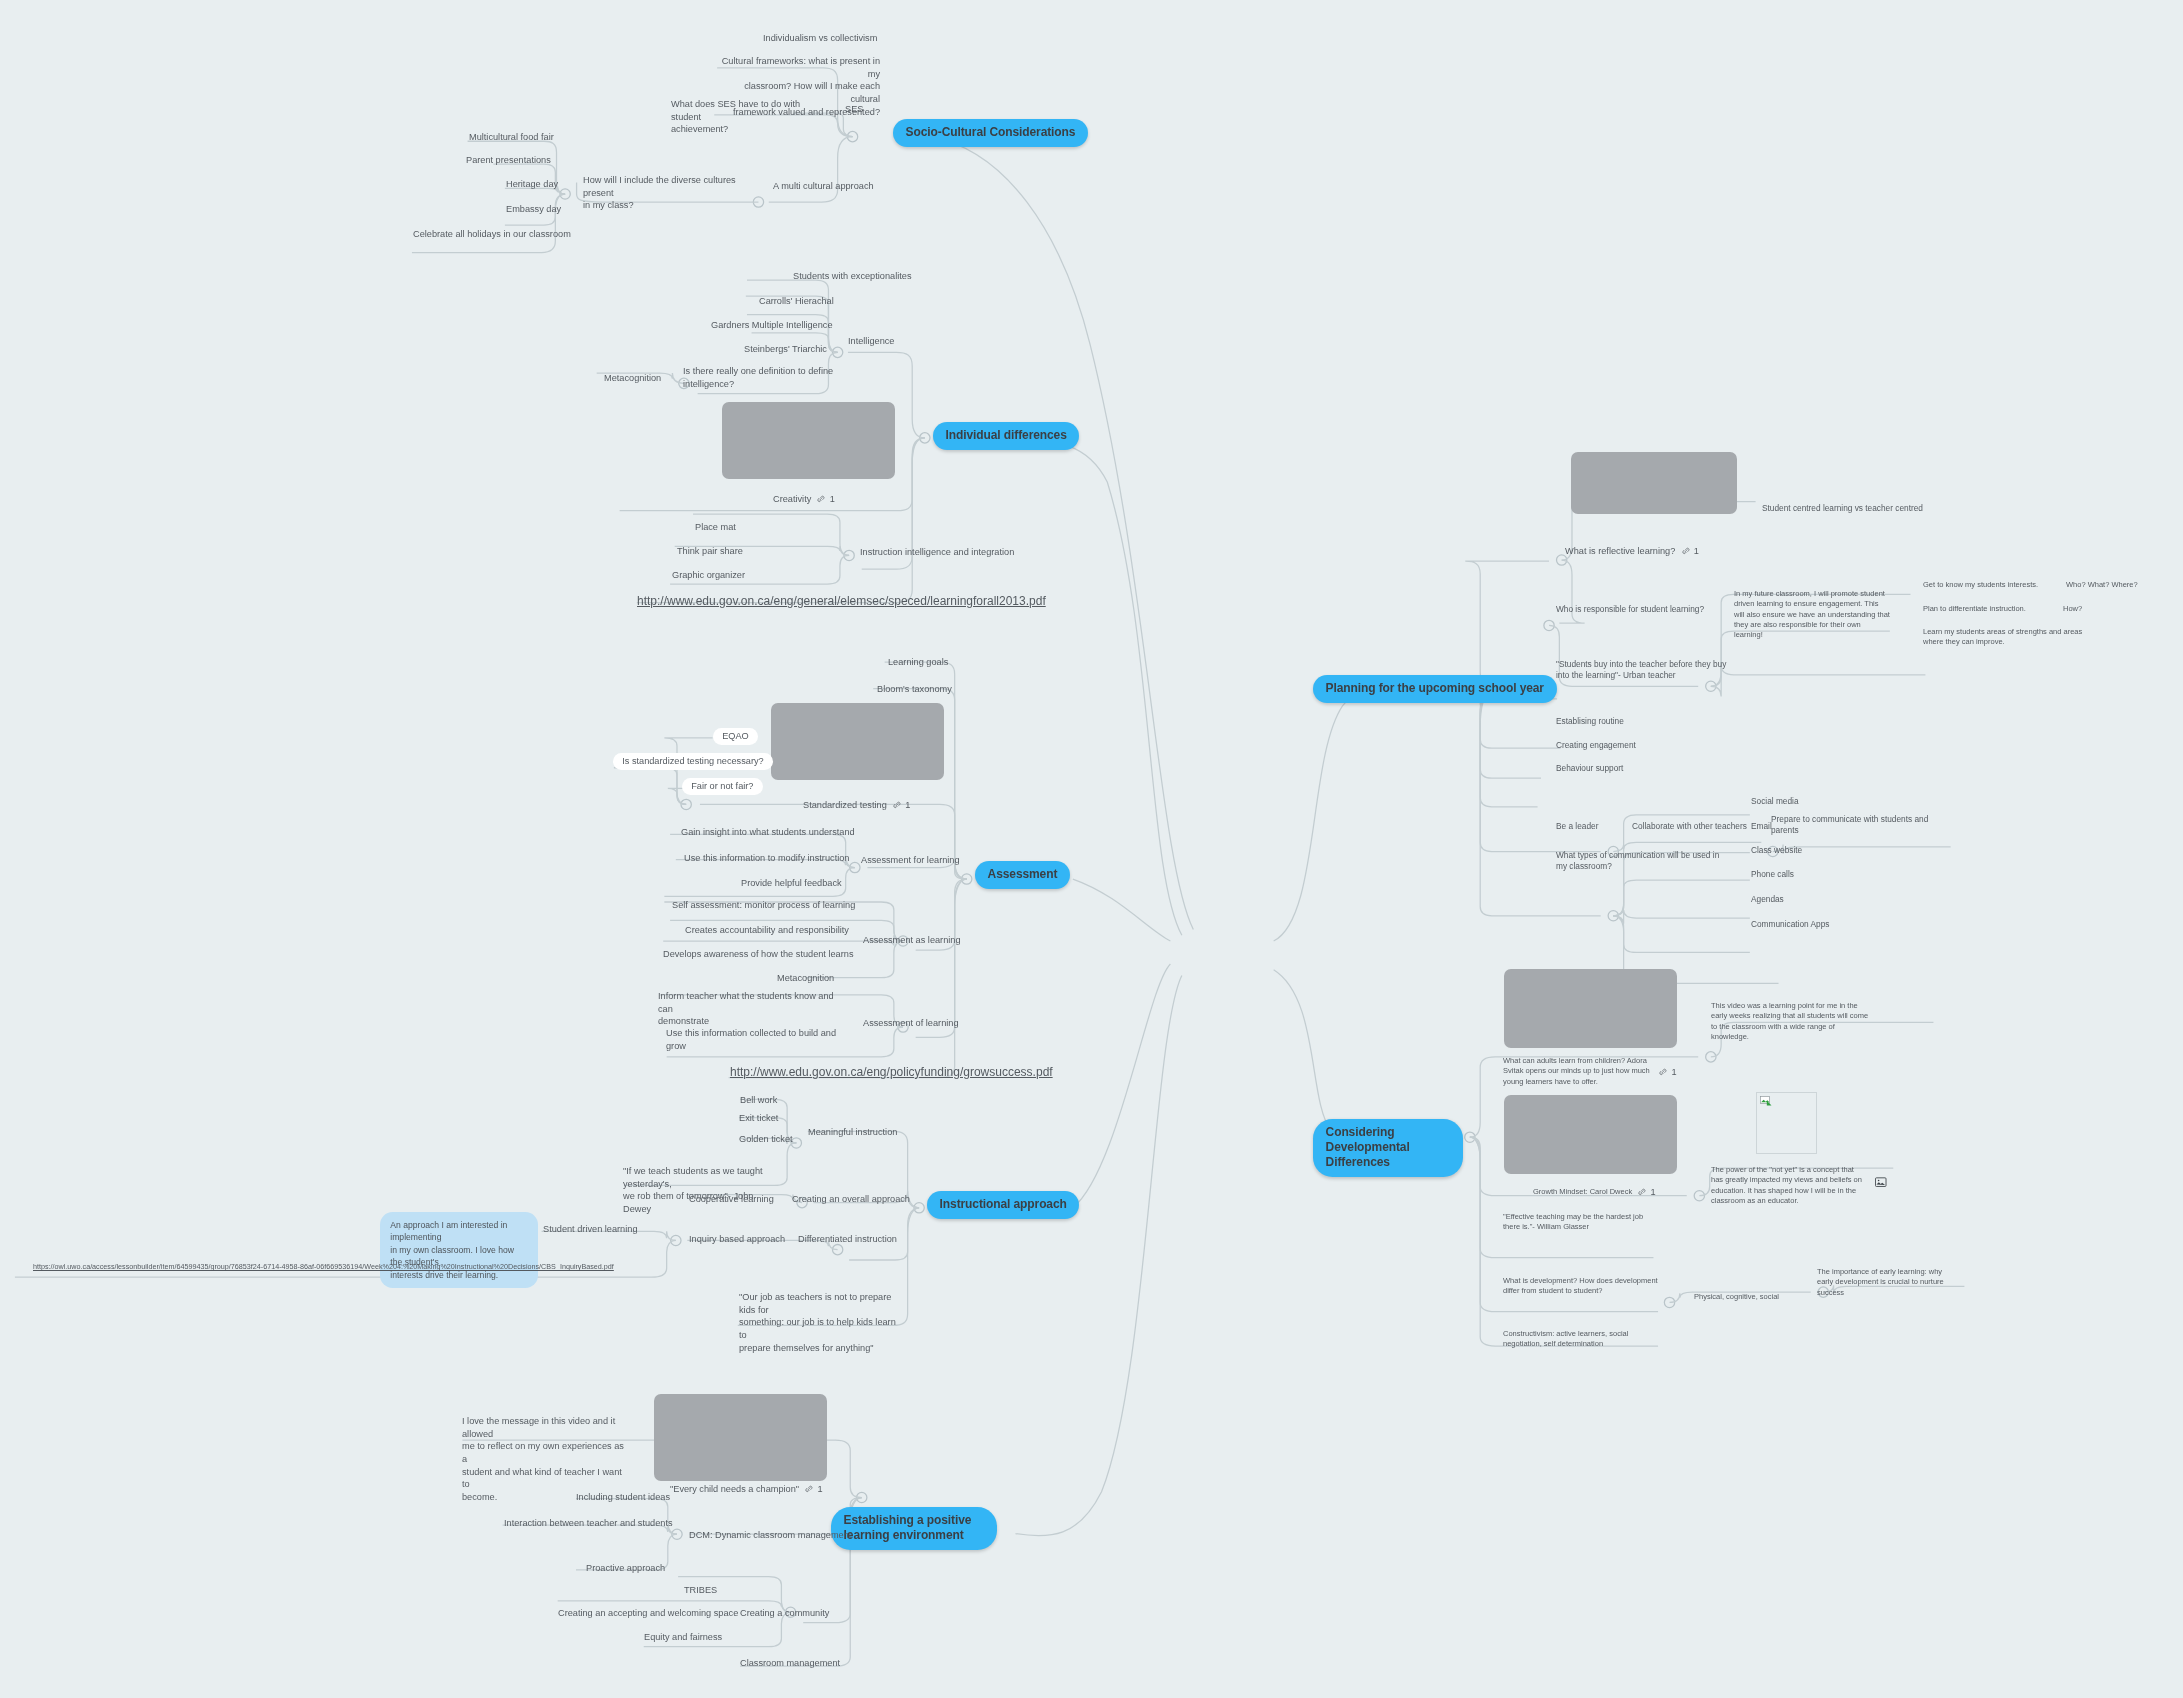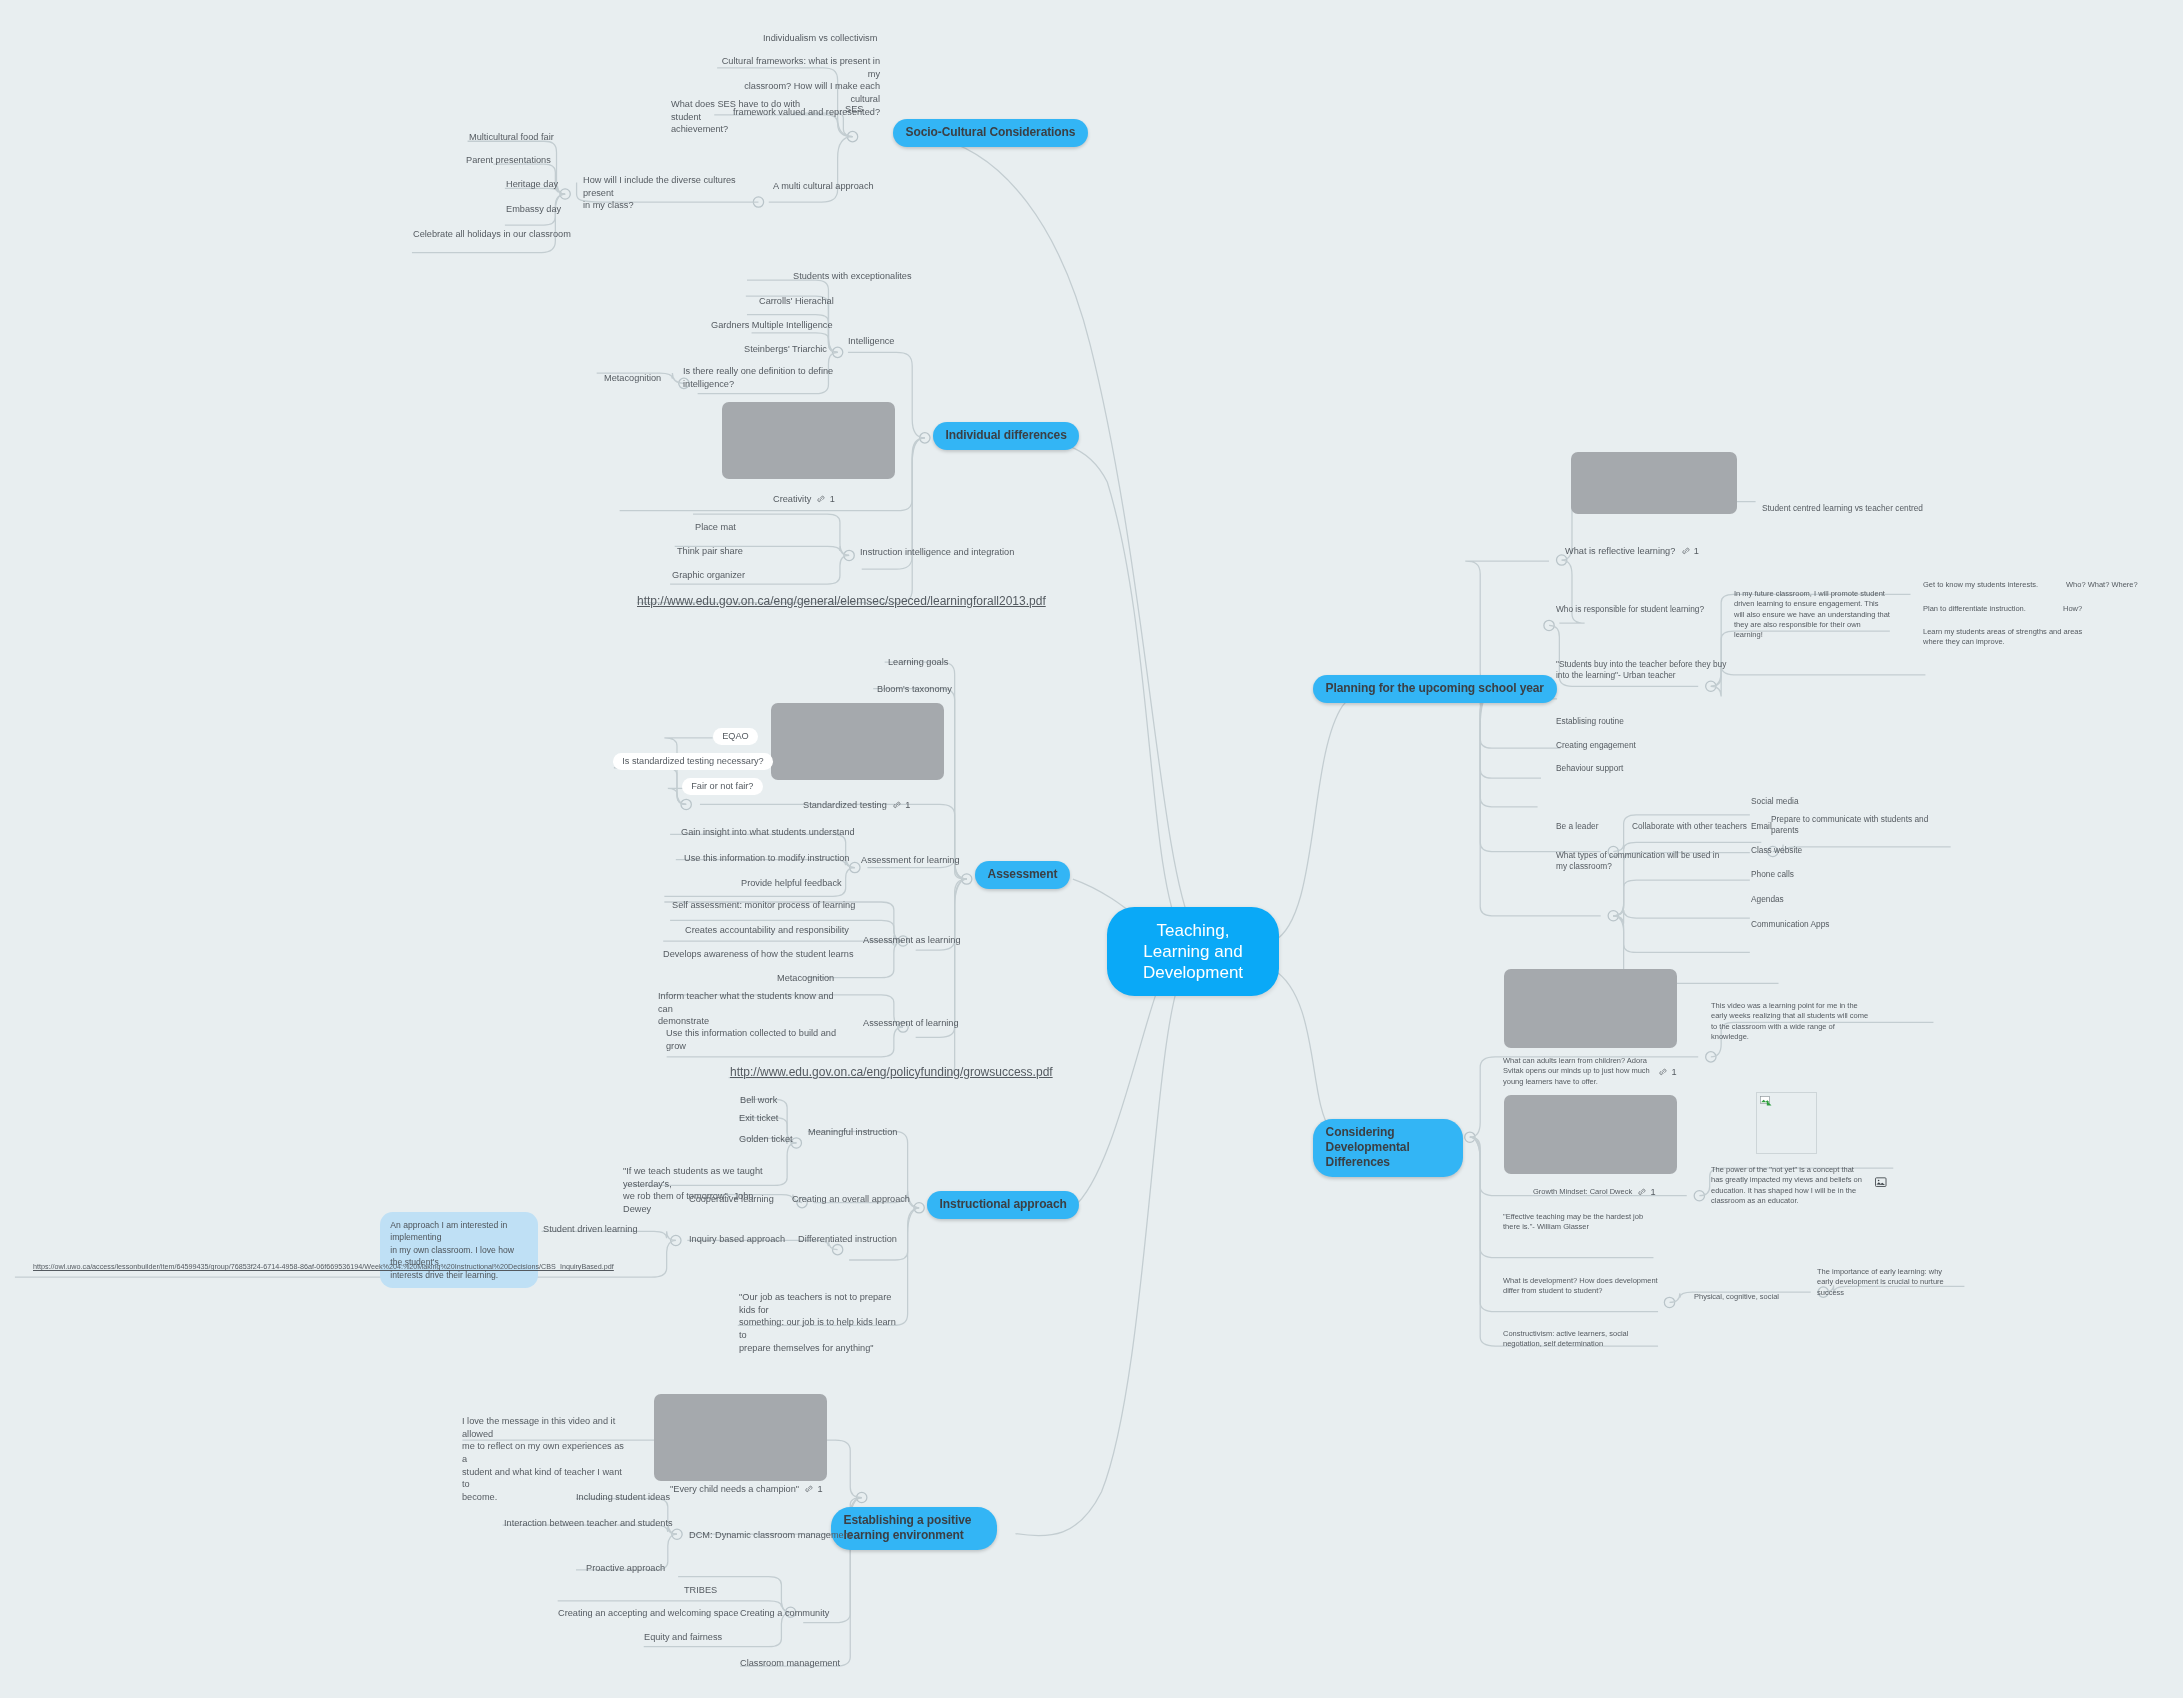--- a/index.html
+++ b/index.html
@@ -245,22 +245,20 @@
   <path d="M2962 2084 C 2974 2084, 2980 2078, 2980 2068 L 2980 2050 C 2980 2040, 2988 2036, 3002 2036 L 3300 2036"></path>
   <path d="M2562 1982 C 2574 1982, 2580 1994, 2580 2012 L 2580 2176 C 2580 2188, 2590 2192, 2606 2192 L 2882 2192"></path>
   <path d="M2562 1982 C 2574 1982, 2580 1998, 2580 2020 L 2580 2270 C 2580 2282, 2590 2286, 2606 2286 L 2890 2286"></path>
   <circle cx="2910" cy="2270" r="9"></circle>
   <path d="M2910 2270 C 2922 2270, 2928 2264, 2928 2254 L 2928 2262 C 2928 2256, 2936 2252, 2950 2252 L 3156 2252"></path>
   <circle cx="3178" cy="2252" r="9"></circle>
   <path d="M3178 2252 C 3190 2252, 3196 2248, 3196 2240 L 3196 2254 C 3196 2246, 3204 2242, 3218 2242 L 3424 2242"></path>
   <path d="M2562 1982 C 2574 1982, 2580 2000, 2580 2024 L 2580 2330 C 2580 2342, 2590 2346, 2606 2346 L 2890 2346"></path>
 </svg>
 
-<div class="node root" style="left:1107px;top:907px;width:172px;">Teaching, Learning and
-Development</div>
 
 <div class="node branch" style="left:893px;top:119px;">Socio-Cultural Considerations</div>
 
 <div class="node leaf" style="left:763px;top:32px;">Individualism vs collectivism</div>
 <div class="node leaf" style="left:714px;top:55px;width:166px;text-align:right;">Cultural frameworks: what is present in my
 classroom? How will I make each cultural
 framework valued and represented?</div>
 <div class="node leaf" style="left:671px;top:98px;width:149px;">What does SES have to do with student
 achievement?</div>
 <div class="node leaf" style="left:845px;top:103px;">SES</div>

